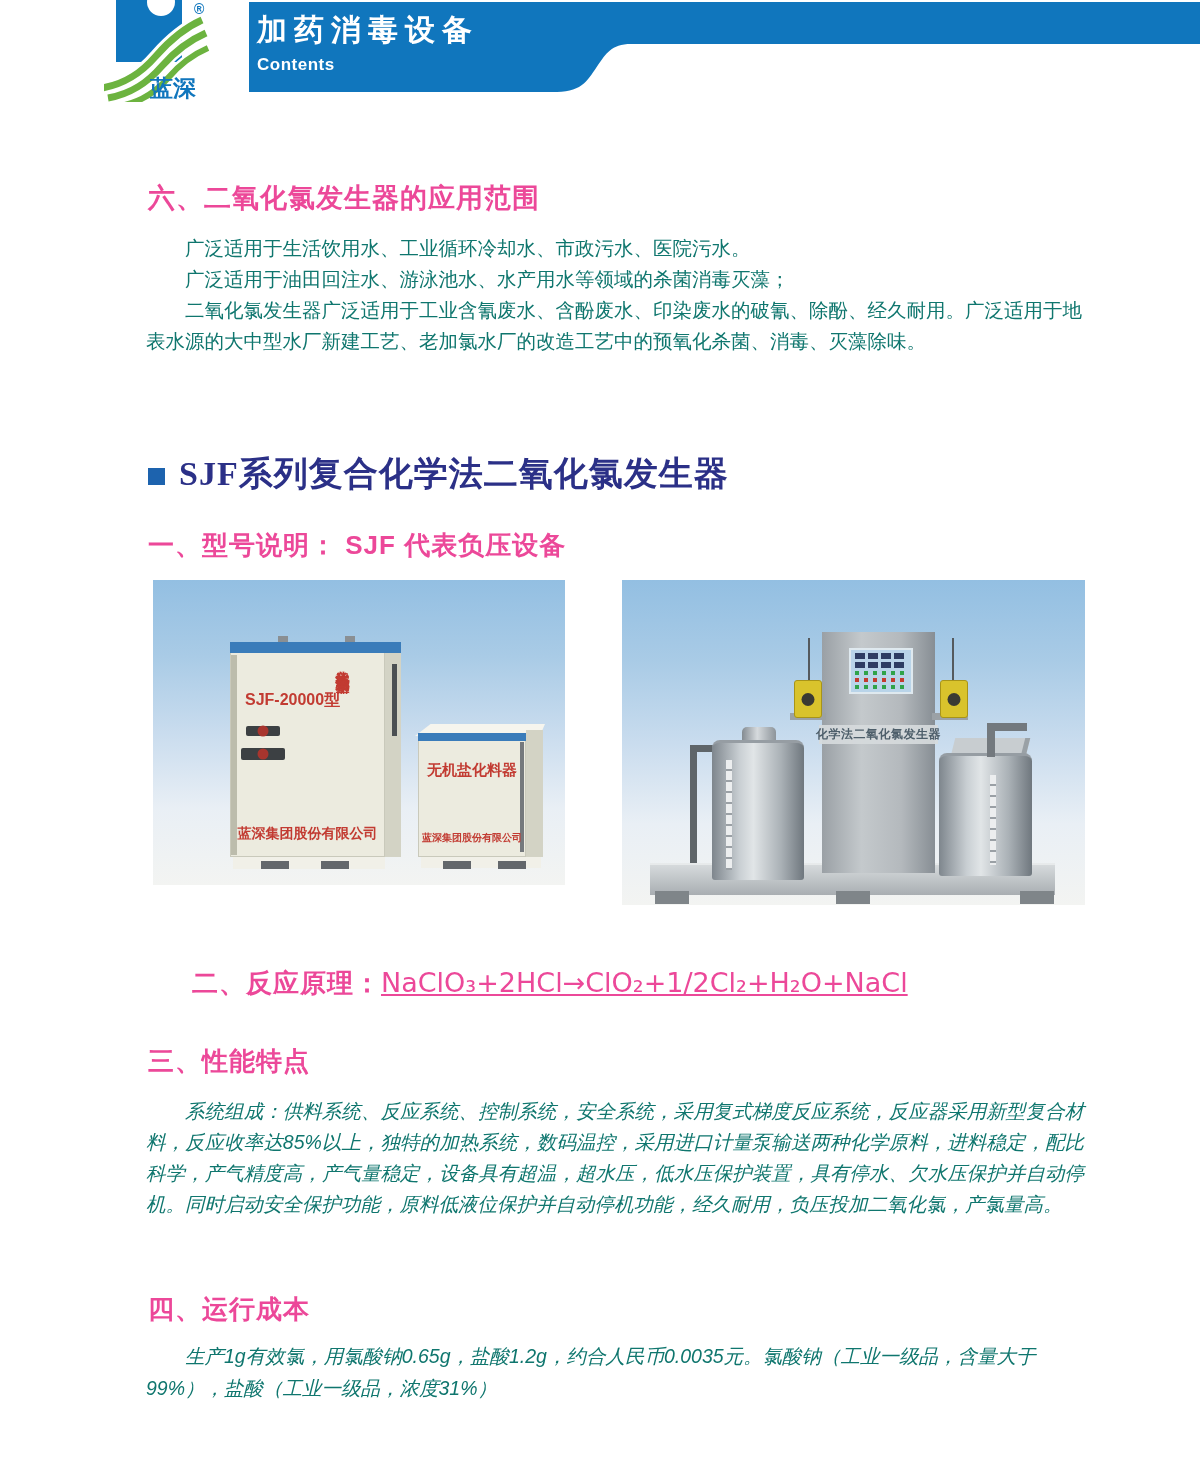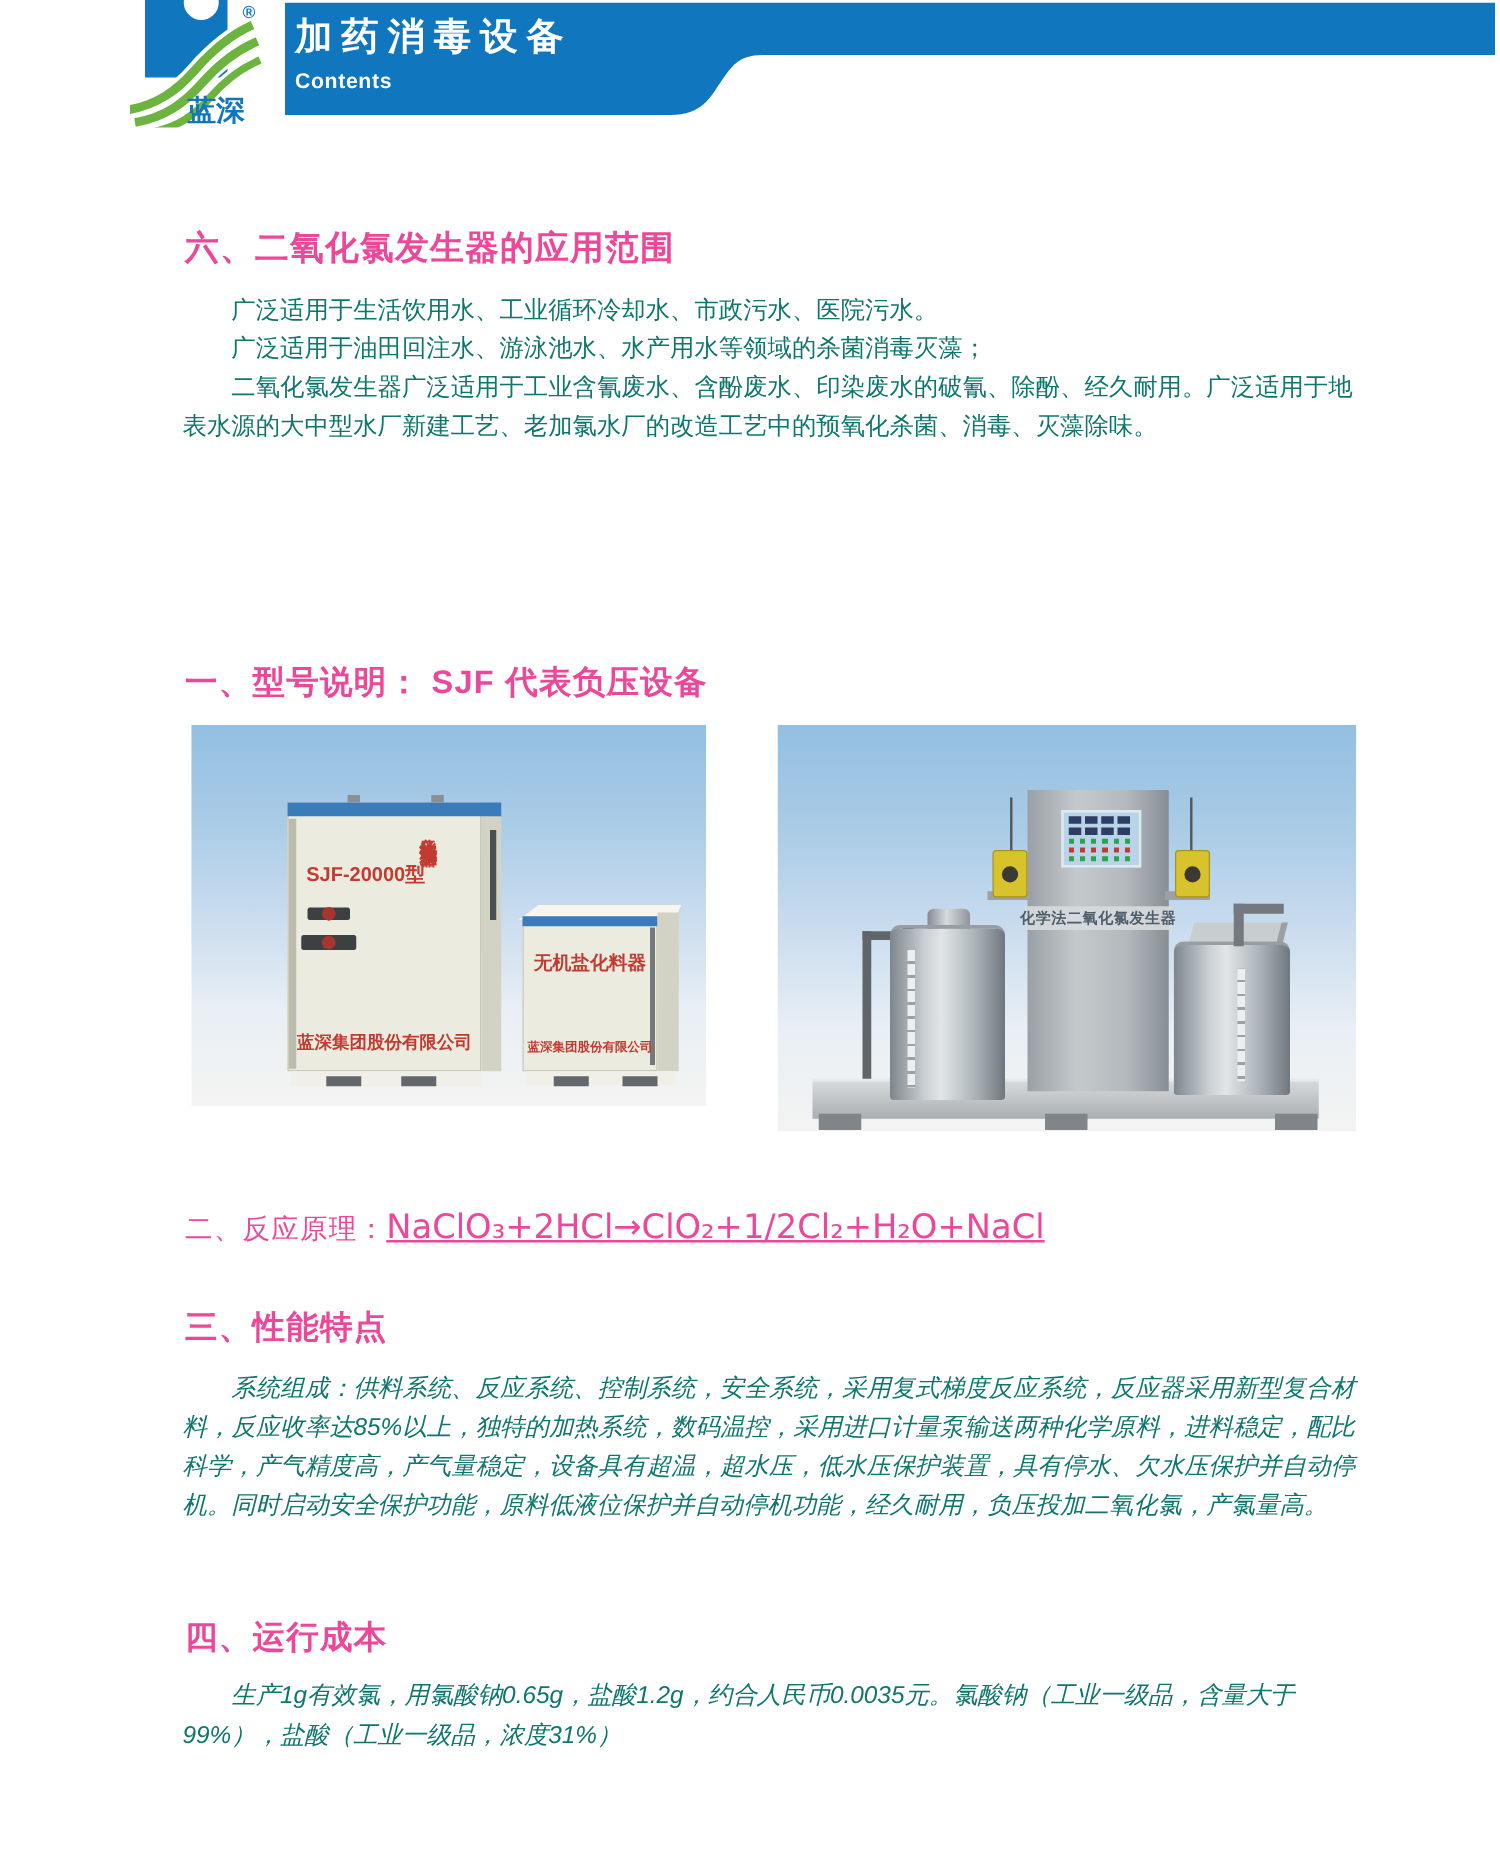--- a/index.html
+++ b/index.html
@@ -1,39 +1,39 @@
 <!DOCTYPE html>
 <html><head>
 <meta charset="utf-8">
 <style>
   html,body{margin:0;padding:0;background:#fff;}
   .page{position:relative;width:1200px;height:1480px;background:#ffffff;overflow:hidden;
         font-family:"Liberation Sans","DejaVu Sans",sans-serif;color:#1a1a1a;}
 
   
   .logo{position:absolute;left:104px;top:0;width:106px;height:102px;}
-  .banner{position:absolute;left:228px;top:2px;width:852px;height:90px;}
+  .banner{position:absolute;left:249px;top:2px;width:852px;height:90px;}
   .banner svg{display:block;}
   .banner-text{position:absolute;left:8px;top:12px;color:#fff;}
   .banner-title{font-size:30px;font-weight:bold;letter-spacing:7px;line-height:32px;}
   .banner-sub{font-size:17px;font-weight:bold;margin-top:9px;letter-spacing:0.5px;}
 
   
   .h-sec{position:absolute;font-weight:bold;font-size:26px;color:#ec4899;letter-spacing:1px;}
   .h6{left:148px;top:180px;font-size:27px;}
   .para{position:absolute;left:146px;width:938px;font-size:19.5px;line-height:31px;color:#0f766e;}
   .p6{top:233px;}
   .p6 p{margin:0;text-indent:2em;}
   .series{position:absolute;left:148px;top:451px;display:flex;align-items:center;}
   .series .bullet{width:17px;height:17px;background:#1d63ae;margin-right:14px;margin-top:4px;}
   .series .stxt{font-family:"Liberation Serif","DejaVu Serif",serif;font-weight:bold;
                 font-size:34px;color:#2b3087;letter-spacing:1px;}
   .h1x{left:148px;top:528px;}
   .h2x{left:148px;top:966px;white-space:nowrap;}
-  .h2x .lbl{font-weight:normal;font-size:22px;letter-spacing:1px;}
+  .h2x .lbl{font-weight:bold;font-size:26px;letter-spacing:1px;margin-left:44px;}
   .h2x .formula{font-family:"DejaVu Sans",sans-serif;font-weight:normal;font-size:27px;letter-spacing:0;text-decoration:underline;}
   .h3x{left:148px;top:1044px;}
   .p3{top:1096px;text-align:justify;}
   .p3 p,.p4 p{margin:0;text-indent:2em;font-style:italic;}
   .h4x{left:148px;top:1292px;}
   .p4{top:1340px;line-height:32px;}
 
   
   .photo{position:absolute;overflow:hidden;}
   .photo .sky{position:absolute;inset:0;
@@ -129,20 +129,24 @@
     </div>
   </div>
 
   <div class="h-sec h6">六、二氧化氯发生器的应用范围</div>
   <div class="para p6">
     <p>广泛适用于生活饮用水、工业循环冷却水、市政污水、医院污水。</p>
     <p>广泛适用于油田回注水、游泳池水、水产用水等领域的杀菌消毒灭藻；</p>
     <p>二氧化氯发生器广泛适用于工业含氰废水、含酚废水、印染废水的破氰、除酚、经久耐用。广泛适用于地表水源的大中型水厂新建工艺、老加氯水厂的改造工艺中的预氧化杀菌、消毒、灭藻除味。</p>
   </div>
 
+  <div class="series">
+    <span class="bullet"></span>
+    <span class="stxt">SJF系列复合化学法二氧化氯发生器</span>
+  </div>
 
   <div class="h-sec h1x">一、型号说明： SJF 代表负压设备</div>
 
   <div class="photo lp">
     <div class="sky"></div>
     <div class="lp-cab"></div>
     <div class="lp-cab-side"></div>
     <div class="lp-cab-blue"></div>
     <div class="lp-knob" style="left:125px;"></div>
     <div class="lp-knob" style="left:192px;"></div>

